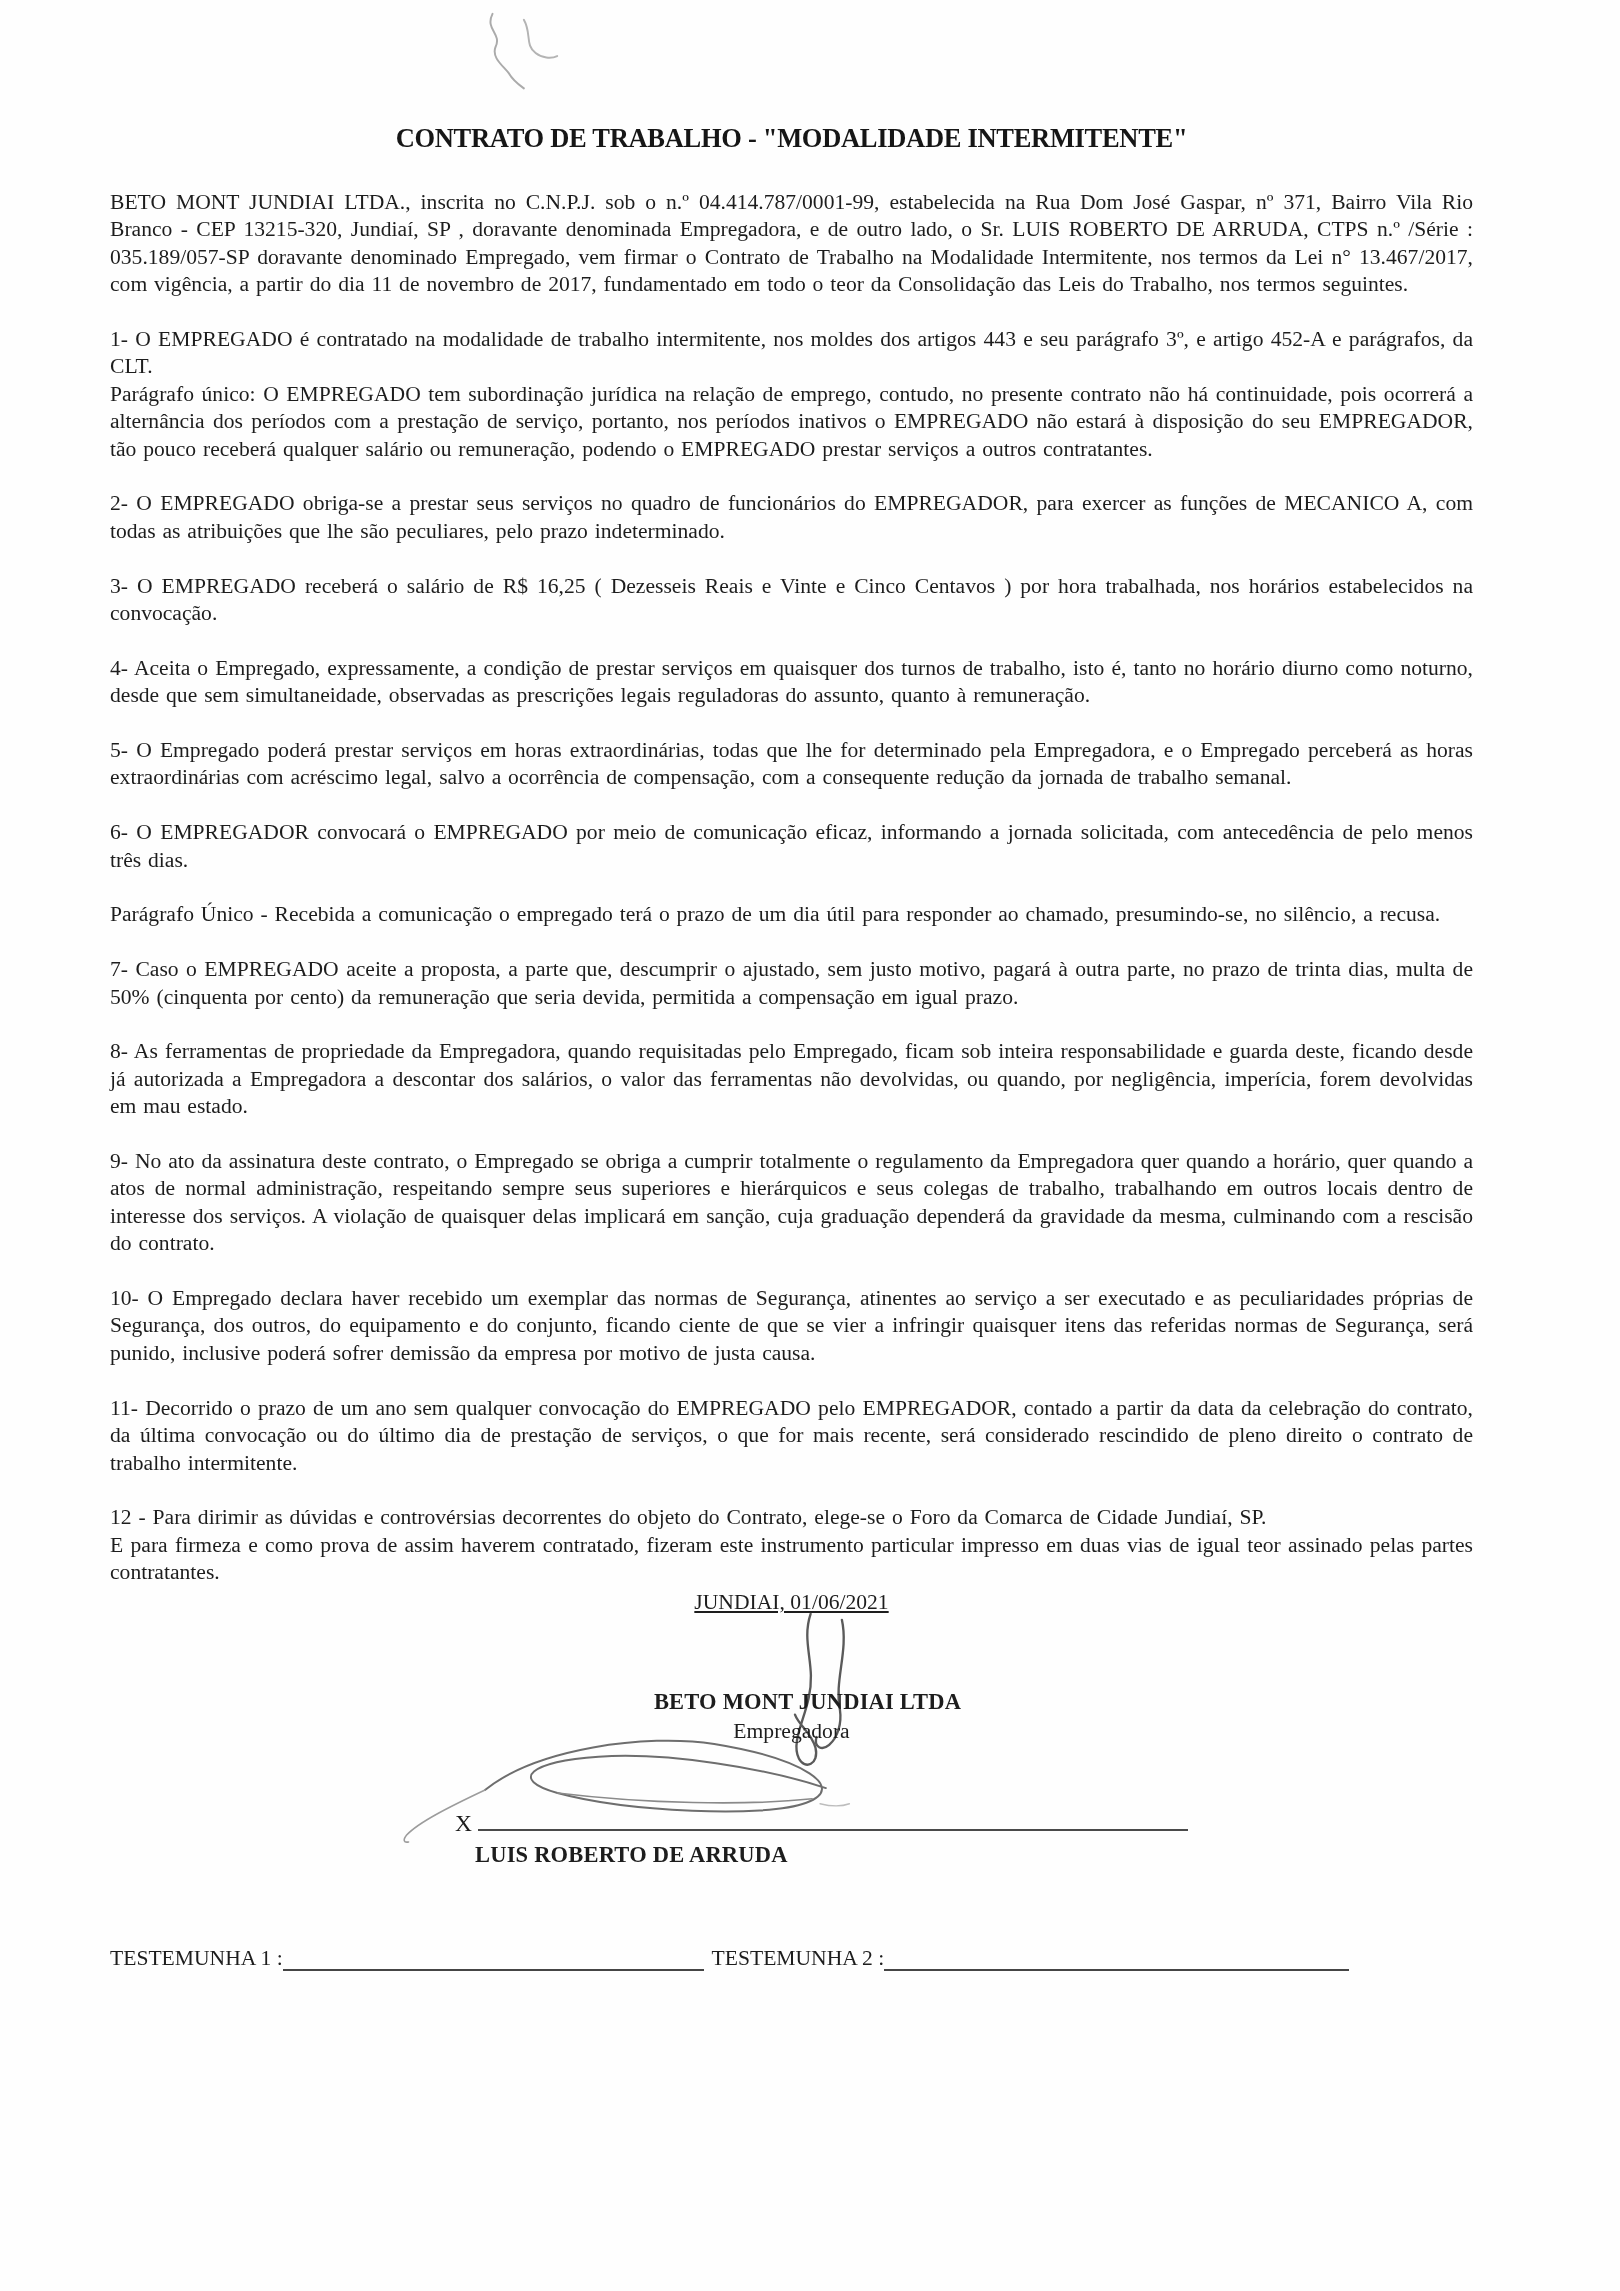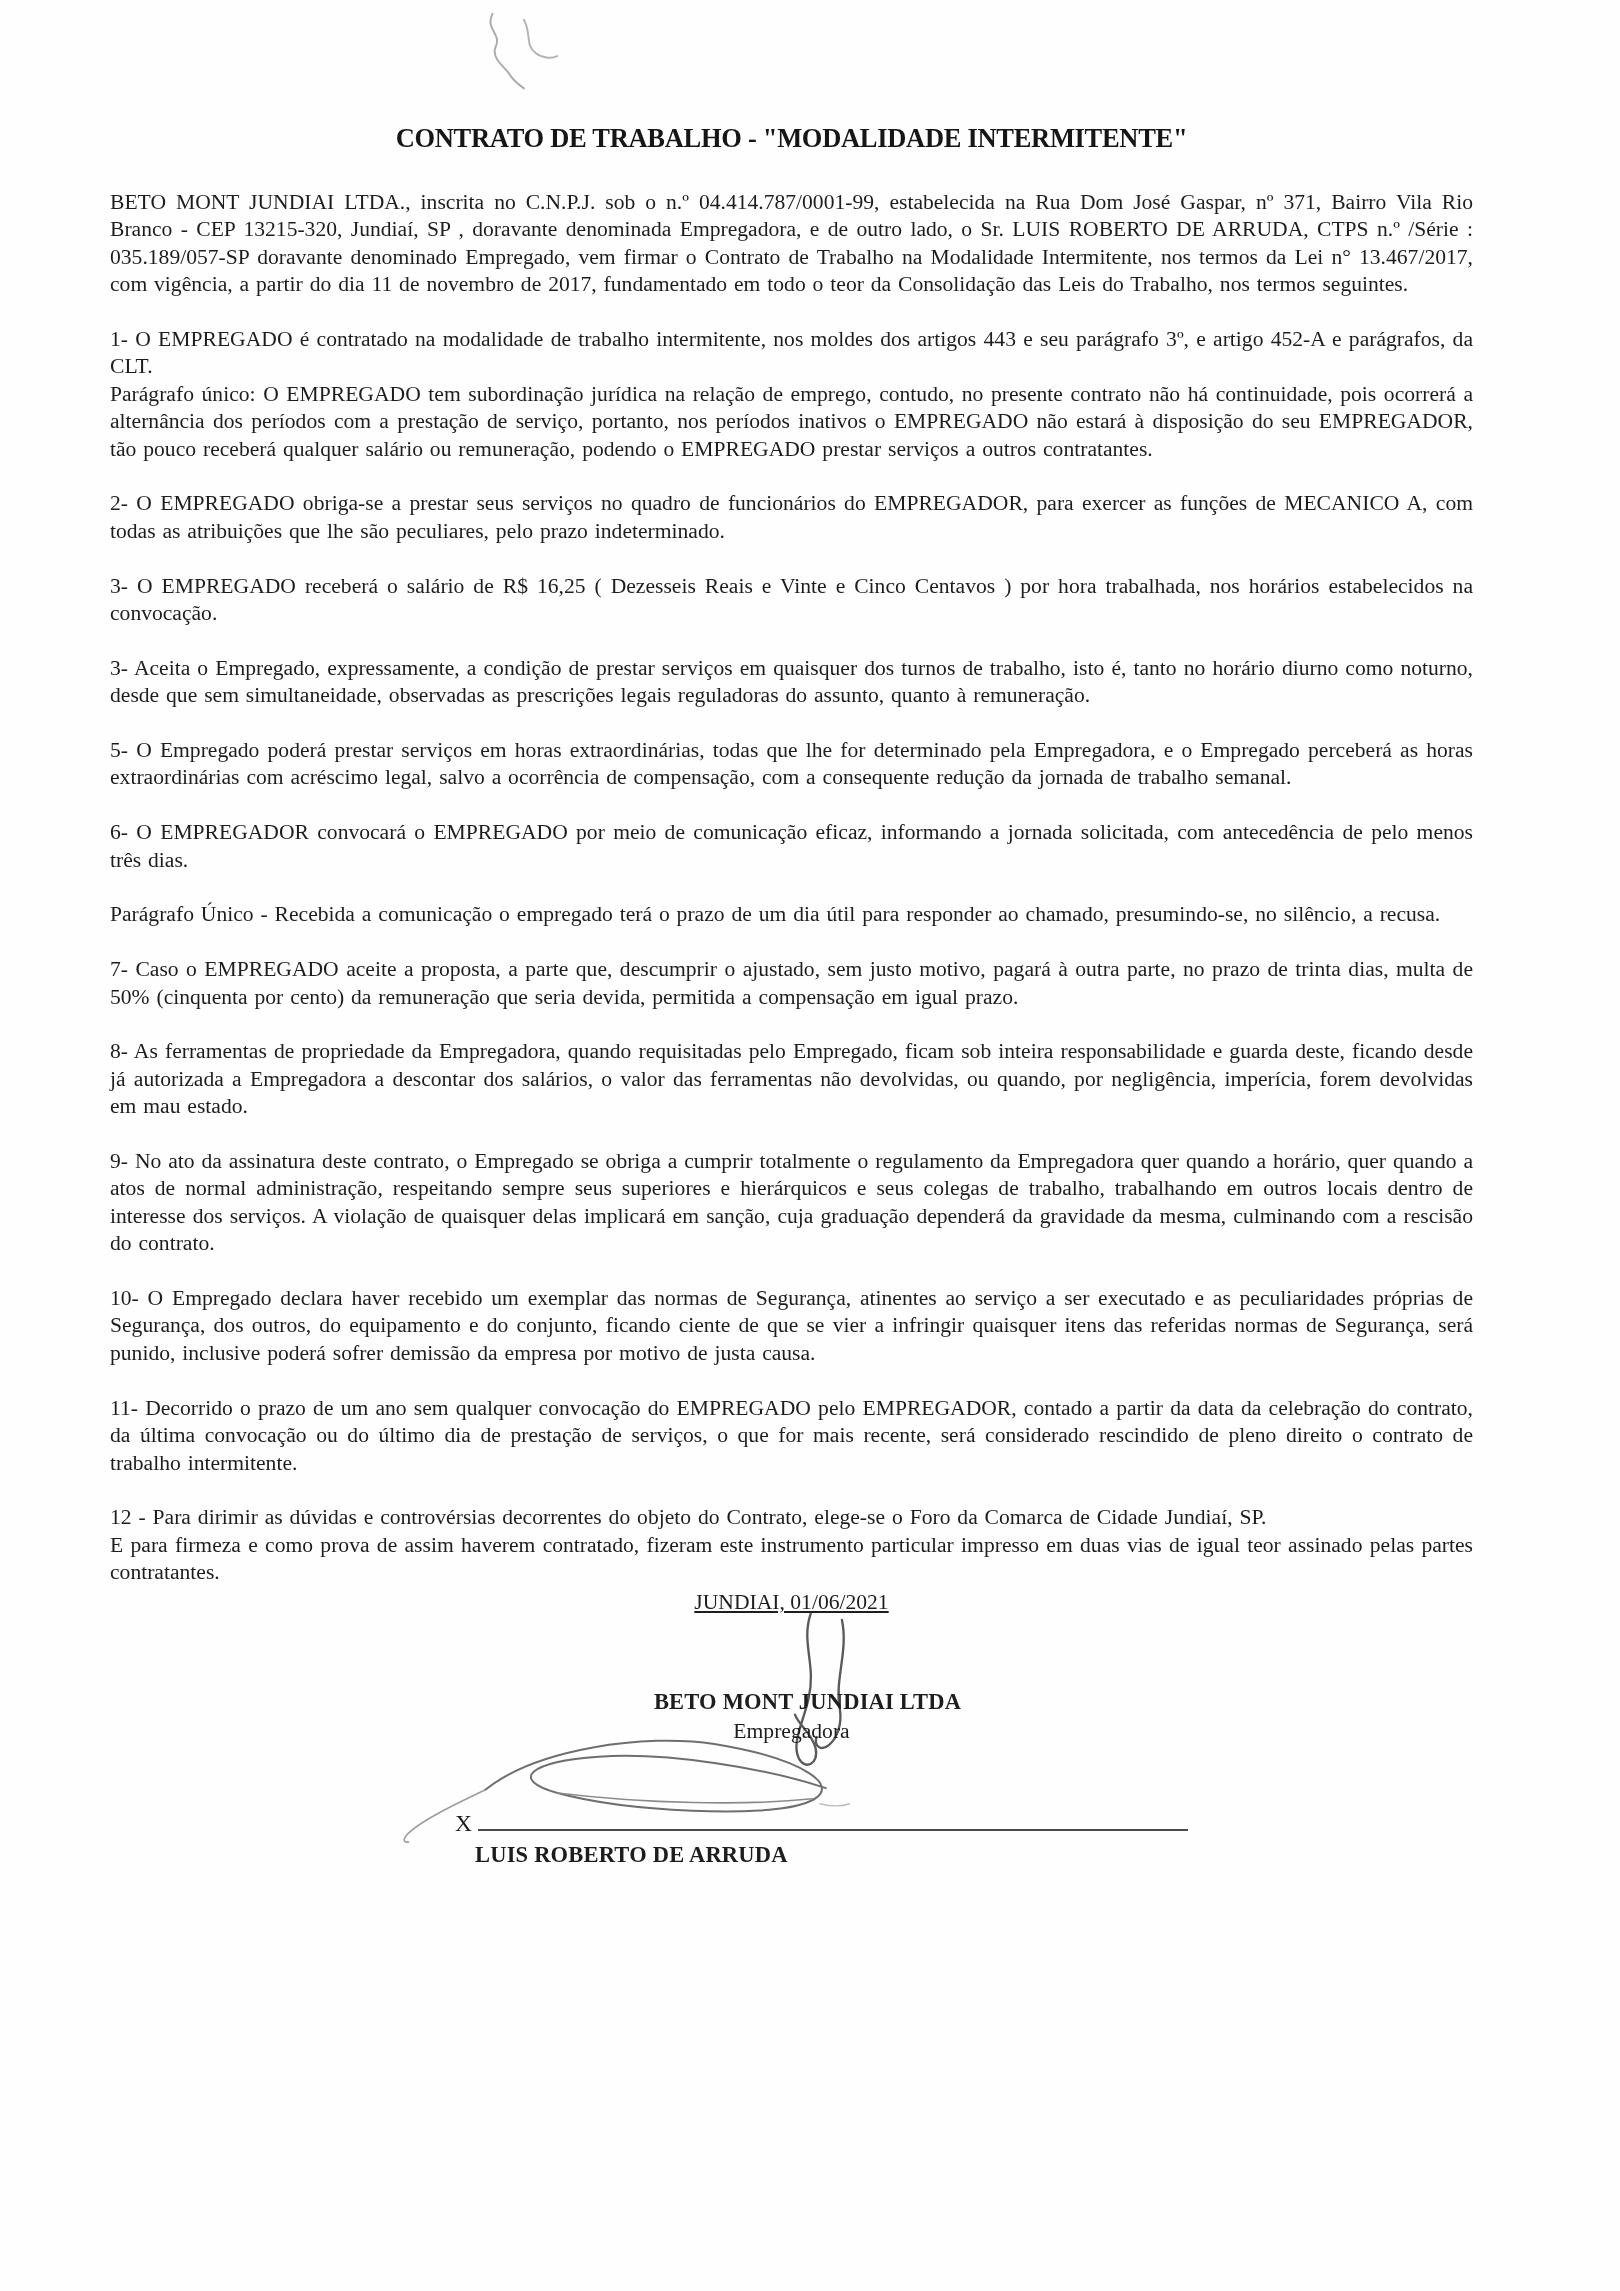--- a/index.html
+++ b/index.html
@@ -88,21 +88,21 @@
 
     <h1 class="doc-title">CONTRATO DE TRABALHO - "MODALIDADE INTERMITENTE"</h1>
 
     <p class="para"><b>BETO MONT JUNDIAI LTDA.</b><span>, inscrita no C.N.P.J. sob o n.º 04.414.787/0001-99,  estabelecida na Rua Dom José Gaspar, nº 371, Bairro Vila Rio Branco - CEP 13215-320, Jundiaí, SP ,  doravante denominada </span><b>Empregadora</b><span>, e de outro lado, o Sr. </span><b>LUIS ROBERTO DE ARRUDA</b><span>, CTPS  n.º /Série : </span><b>035.189/057-SP</b><span> doravante denominado </span><b>Empregado</b><span>,  vem firmar o </span><b>Contrato de Trabalho na Modalidade Intermitente</b><span>, nos termos da Lei n° 13.467/2017, com vigência, a partir do dia 11 de novembro de 2017, fundamentado em todo o teor da Consolidação das Leis do Trabalho, nos termos seguintes.</span></p>
 
     <p class="para attached"><span>1- O EMPREGADO é contratado na modalidade de trabalho intermitente, nos moldes dos artigos 443 e seu parágrafo 3º, e artigo 452-A e parágrafos, da CLT.</span></p>
     <p class="para"><b>Parágrafo único: O EMPREGADO tem subordinação jurídica na relação de emprego, contudo, no presente contrato não há continuidade, pois ocorrerá a alternância dos períodos com a prestação de serviço, portanto, nos períodos inativos o EMPREGADO não estará à disposição do seu EMPREGADOR, tão pouco receberá qualquer salário ou remuneração, podendo o EMPREGADO prestar serviços a outros contratantes.</b></p>
 
     <p class="para"><span>2- O EMPREGADO obriga-se a prestar seus serviços no quadro de funcionários do EMPREGADOR, para exercer as funções de </span><b>MECANICO A</b><span>, com todas as atribuições que lhe são peculiares, pelo prazo indeterminado.</span></p>
     <p class="para"><span>3- O EMPREGADO receberá o salário de R$ </span><b>16,25</b><span> ( Dezesseis Reais  e Vinte e Cinco Centavos  ) por hora trabalhada, nos horários estabelecidos na convocação.</span></p>
-    <p class="para"><span>3- Aceita o </span><b>Empregado</b><span>, expressamente, a condição de prestar serviços em quaisquer dos turnos de trabalho, isto é, tanto no horário diurno como noturno, desde que sem simultaneidade, observadas as prescrições legais reguladoras do assunto, quanto à remuneração.</span></p>
+    <p class="para"><span>4- Aceita o </span><b>Empregado</b><span>, expressamente, a condição de prestar serviços em quaisquer dos turnos de trabalho, isto é, tanto no horário diurno como noturno, desde que sem simultaneidade, observadas as prescrições legais reguladoras do assunto, quanto à remuneração.</span></p>
     <p class="para"><span>5- O </span><b>Empregado</b><span> poderá prestar serviços em horas extraordinárias, todas que lhe for determinado pela </span><b>Empregadora</b><span>, e o </span><b>Empregado</b><span> perceberá as horas extraordinárias com acréscimo legal, salvo a ocorrência de compensação, com a consequente redução da jornada de trabalho semanal.</span></p>
     <p class="para"><span>6- O EMPREGADOR convocará o EMPREGADO por meio de comunicação eficaz, informando a jornada solicitada, com antecedência de pelo menos três dias.</span></p>
     <p class="para"><b>Parágrafo Único</b><span> - Recebida a comunicação o empregado terá o prazo de um dia útil para responder ao chamado, presumindo-se, no silêncio, a recusa.</span></p>
     <p class="para"><span>7- Caso o EMPREGADO aceite a proposta, a parte que, descumprir o ajustado,  sem justo motivo, pagará à outra parte, no prazo de trinta dias, multa de 50% (cinquenta por cento) da remuneração que seria devida, permitida a compensação em igual prazo.</span></p>
     <p class="para"><span>8- As ferramentas de propriedade da </span><b>Empregadora</b><span>, quando requisitadas pelo </span><b>Empregado</b><span>, ficam sob inteira responsabilidade e guarda deste, ficando desde já autorizada a </span><b>Empregadora</b><span> a descontar dos salários, o valor das ferramentas não devolvidas, ou quando, por negligência, imperícia, forem devolvidas em mau estado.</span></p>
     <p class="para"><span>9- No ato da assinatura deste contrato, o </span><b>Empregado</b><span> se obriga a cumprir totalmente o regulamento da </span><b>Empregadora</b><span> quer quando a horário, quer quando a atos de normal administração, respeitando sempre seus superiores e hierárquicos e seus colegas de trabalho, trabalhando em outros locais dentro de interesse dos serviços. A violação de quaisquer delas implicará em sanção, cuja graduação dependerá da gravidade da mesma, culminando com a rescisão do contrato.</span></p>
     <p class="para"><span>10- O </span><b>Empregado</b><span> declara haver recebido um exemplar das normas de Segurança, atinentes ao serviço a ser executado e as peculiaridades próprias de Segurança, dos outros, do equipamento e do conjunto, ficando ciente de que se vier a infringir quaisquer itens das referidas normas de Segurança, será punido, inclusive poderá sofrer demissão da empresa por motivo de justa causa.</span></p>
     <p class="para"><span>11- Decorrido o prazo de um ano sem qualquer convocação do EMPREGADO pelo EMPREGADOR, contado a partir da data da celebração do contrato, da última convocação ou do último dia de prestação de serviços, o que for mais recente, será considerado rescindido de pleno direito o contrato de trabalho intermitente.</span></p>
 
     <p class="para attached"><span>12 - Para dirimir as dúvidas e controvérsias decorrentes do objeto do Contrato, elege-se o Foro da Comarca de Cidade Jundiaí, SP.</span></p>
@@ -127,16 +127,22 @@
         <path d="M440,74 C452,77 462,77 470,74" stroke="#bdbdbd" stroke-width="1.4"></path>
       </svg>
 
       <div class="x-line">
         <span>X</span><span class="x-rule"></span>
       </div>
 
       <div class="employee-name">LUIS ROBERTO DE ARRUDA</div>
     </div>
 
+    <div class="witness-row">
+      <span class="w-label">TESTEMUNHA 1 :</span>
+      <span class="w-rule w-rule-1"></span>
+      <span class="w-label">TESTEMUNHA 2 :</span>
+      <span class="w-rule w-rule-2"></span>
+    </div>
 
   </div>
 </div>
 
 
 </body></html>

